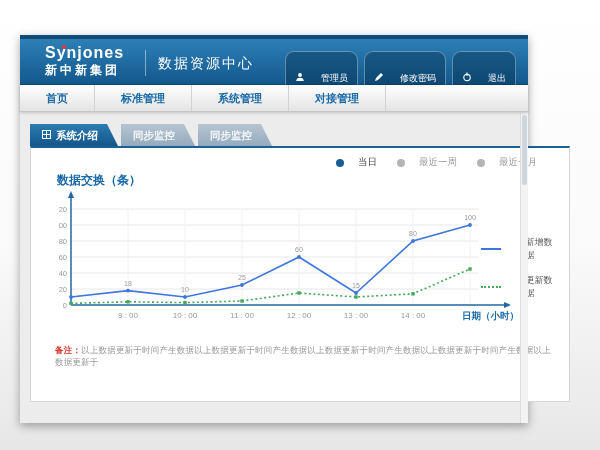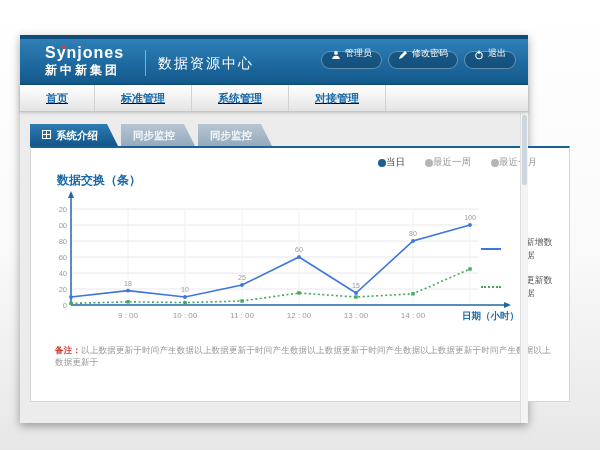--- a/index.html
+++ b/index.html
@@ -20,31 +20,31 @@
     border-top:4px solid #0f4c7c; border-bottom:1px solid #0e4a77;
   }
   .logo-block { position:absolute; left:25px; top:5px; color:#fff; }
   .logo-text { font-size:16px; font-weight:bold; letter-spacing:1px; line-height:18px; position:relative; }
   .logo-dot { position:absolute; left:17px; top:1px; width:4px; height:4px; border-radius:50%; }
   .logo-sub { font-size:12px; font-weight:bold; letter-spacing:3px; line-height:16px; }
   .header-divider { position:absolute; left:125px; top:11px; width:1px; height:26px; background:rgba(255,255,255,0.45); }
   .app-title { position:absolute; left:138px; top:16px; color:#fff; font-size:14px; letter-spacing:2px; }
   .user-buttons { position:absolute; right:12px; top:12px; display:flex; gap:6px; }
   .user-btn {
-    display:flex; align-items:flex-end; gap:4px; color:#fff; font-size:9px;
+    display:flex; align-items:flex-start; gap:16px; color:#fff; font-size:9px;
     background:rgba(8,53,86,0.45); border:1px solid rgba(255,255,255,0.35);
-    border-radius:9px; padding:8px 9px; cursor:pointer; height:17px;
+    border-radius:9px; padding:20px 9px; cursor:pointer; height:17px;
   }
   .user-btn svg { display:block; }
   
   .nav {
     height:27px; display:flex; align-items:stretch;
     background:linear-gradient(180deg,#ffffff,#e4e4e4);
     border-bottom:1px solid #c6c6c6; box-shadow:0 1px 3px rgba(0,0,0,0.18);
-    position:relative; z-index:2;text-decoration:underline;
+    position:relative; z-index:2;
   }
   .nav-item {
     padding:0 26px; line-height:26px; font-size:11px; font-weight:bold;
     color:#1b6aa8; border-right:1px solid #d2d2d2; cursor:pointer;
   }
   
   .tabs { position:absolute; left:10px; top:89px; display:flex; }
   .tab {
     height:22px; line-height:22px; padding:0 20px 0 12px; margin-right:3px;
     color:#fff; font-size:10.5px; font-weight:bold; cursor:pointer;
@@ -52,21 +52,21 @@
     display:flex; align-items:center; gap:5px;
   }
   .tab.active { background:linear-gradient(180deg,#2c7cb2,#14568a); }
   .tab.inactive { background:linear-gradient(180deg,#b7c5d2,#94aabd); color:#f4f7fa; }
   
   .card {
     position:absolute; left:10px; top:111px; width:540px; height:256px;
     background:#fff; border:1px solid #d6d6d6; border-top:2px solid #1b6094;
   }
   .radio-row { position:absolute; top:8px; right:32px; display:flex; gap:20px; }
-  .radio-opt { display:flex; align-items:center; gap:0; font-size:9.5px; cursor:pointer; }
+  .radio-opt { display:flex; align-items:center; gap:14px; font-size:9.5px; cursor:pointer; }
   .radio-dot { width:8px; height:8px; border-radius:50%; }
   .ylabel { position:absolute; left:26px; top:24px; font-size:12px; font-weight:bold; color:#1b6aa8; }
   .chart-svg { position:absolute; left:28px; top:40px; }
   .legend { position:absolute; right:10px; top:88px; width:78px; }
   .legend-row { display:flex; align-items:center; gap:24px; margin-bottom:12px; font-size:9px; color:#555; }
   .legend-line { width:22px; height:0; }
   .note { position:absolute; left:24px; bottom:32px; right:14px; font-size:8.5px; color:#999; letter-spacing:0.2px; }
   .note-prefix { font-weight:bold; }
   
   .scrollbar { position:absolute; right:0; top:78px; bottom:0; width:8px; background:#f3f3f3; border-left:1px solid #ddd; }

